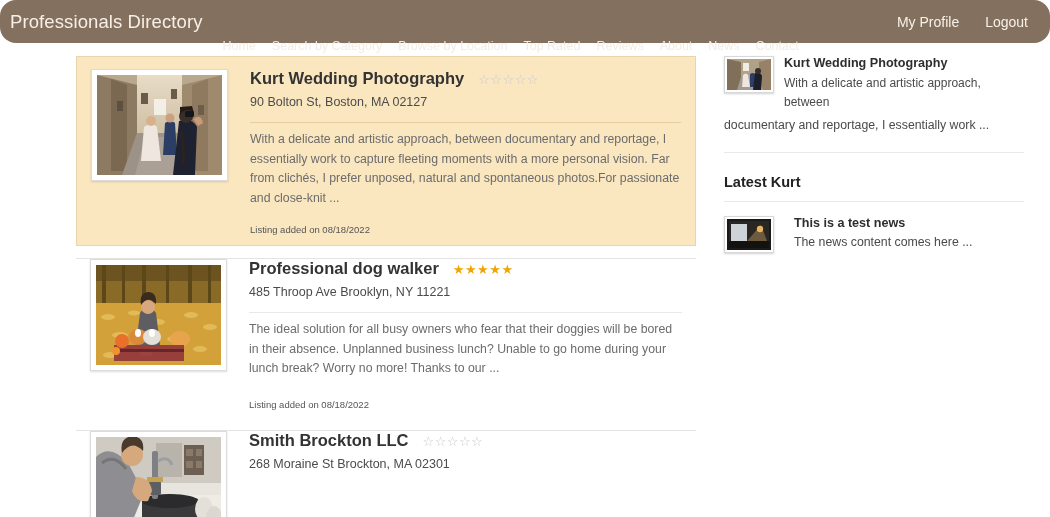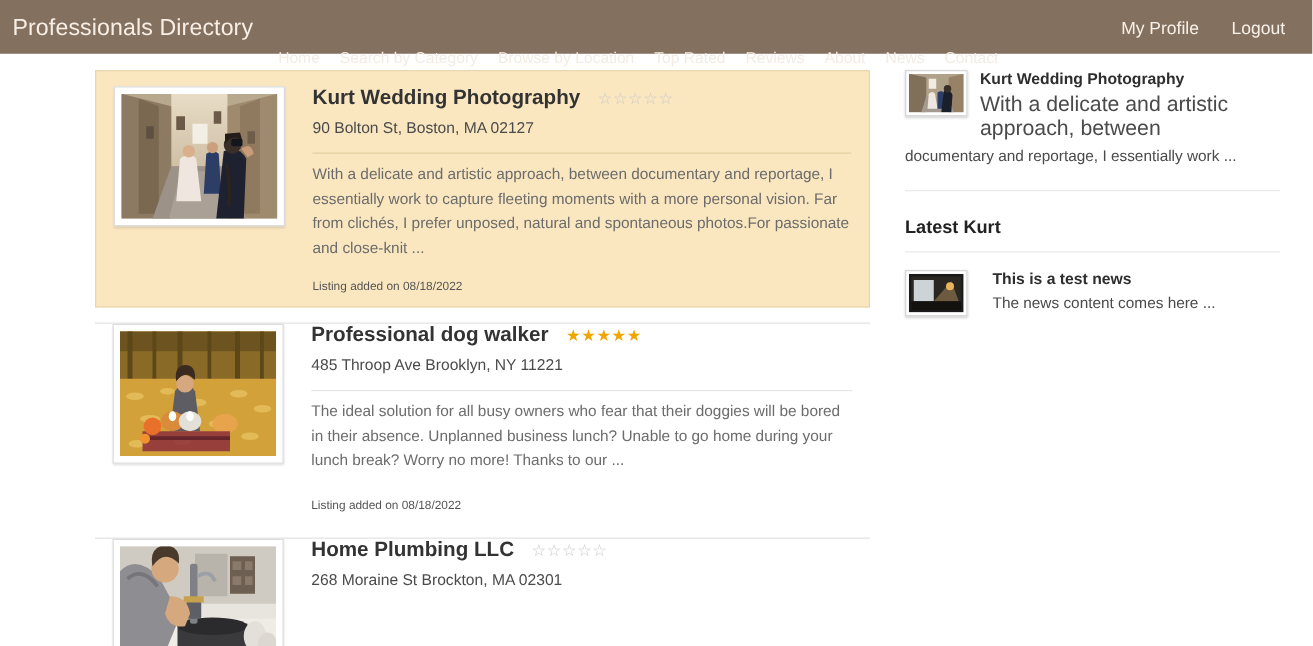--- a/index.html
+++ b/index.html
@@ -12,20 +12,21 @@
   }
 
   
   .site-header {
     height: 43px;
     background: #84705f;
     display: flex;
     align-items: center;
     padding: 0 14px 0 10px;
     position: relative;
+    border-radius: 16px;
   }
   .brand {
     color: #f7efe6;
     font-size: 18.5px;
     letter-spacing: .1px;
     white-space: nowrap;
     margin-right: 20px;
   }
   .nav {
     display: flex;
@@ -169,21 +170,21 @@
     display: block; overflow: hidden;
   }
   .side-text { flex: 1; min-width: 0; }
   .side-title {
     font-size: 12.6px;
     font-weight: bold;
     color: #2e2e2e;
     line-height: 15px;
   }
   .side-desc {
-    font-size: 17px;
+    font-size: 12px;
     color: #4a4a4a;
     line-height: 19px;
     margin-top: 3px;
   }
   .side-desc-overflow {
     font-size: 12.3px;
     color: #4a4a4a;
     line-height: 19px;
     margin-top: 4px;
   }
@@ -368,21 +369,21 @@
             <rect x="51" y="40" width="16" height="5" fill="#c6a14e"></rect>
             <path d="M40 40 q14 0 16 14 l-4 10 q-12 2 -16 -10 z" fill="#d6a87d"></path>
             <path d="M62 24 q10 -6 14 4" stroke="#9aa0a6" stroke-width="3" fill="none"></path>
             <ellipse cx="108" cy="72" rx="9" ry="12" fill="#e3e0da"></ellipse>
             <ellipse cx="118" cy="80" rx="8" ry="11" fill="#dcd8d1"></ellipse>
           </svg>
         </div>
       </div>
       <div class="listing-body">
         <div class="listing-titlerow">
-          <div class="listing-title">Home Plumbing LLC</div>
+          <div class="listing-title">Smith Brockton LLC</div>
           <div class="stars empty">☆☆☆☆☆</div>
         </div>
         <div class="listing-address">268 Moraine St Brockton, MA 02301</div>
 
       </div>
     </article>
 
   </main>
 
   <aside class="sidebar">

